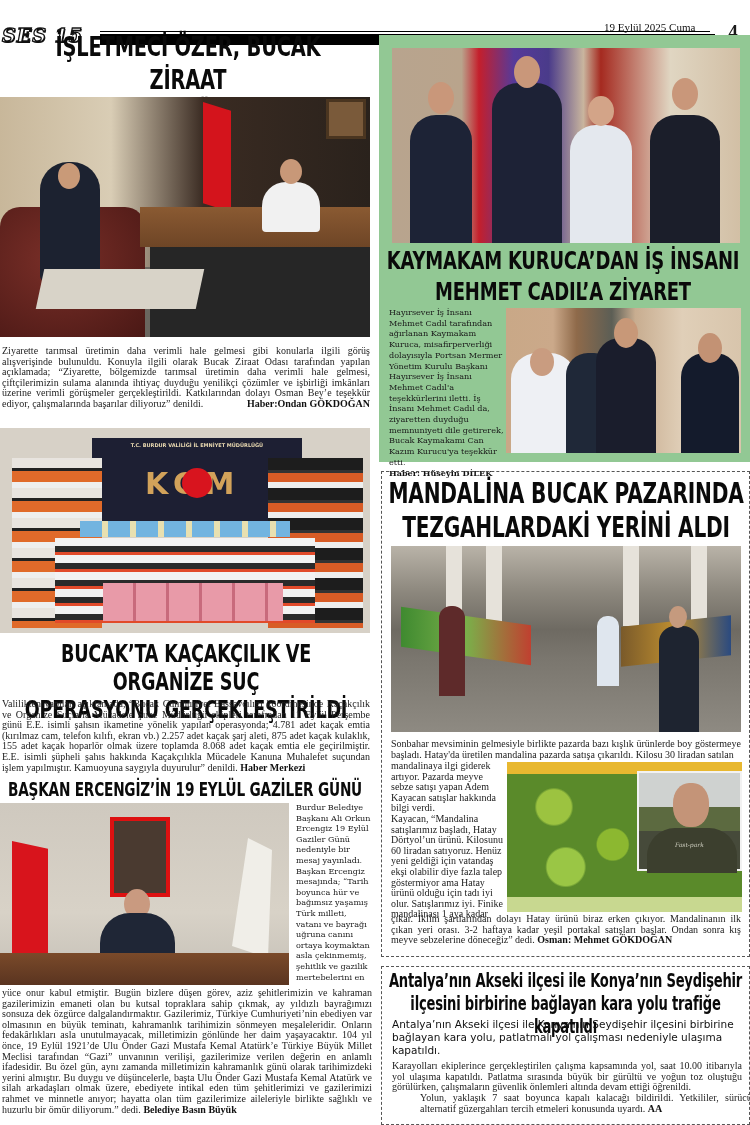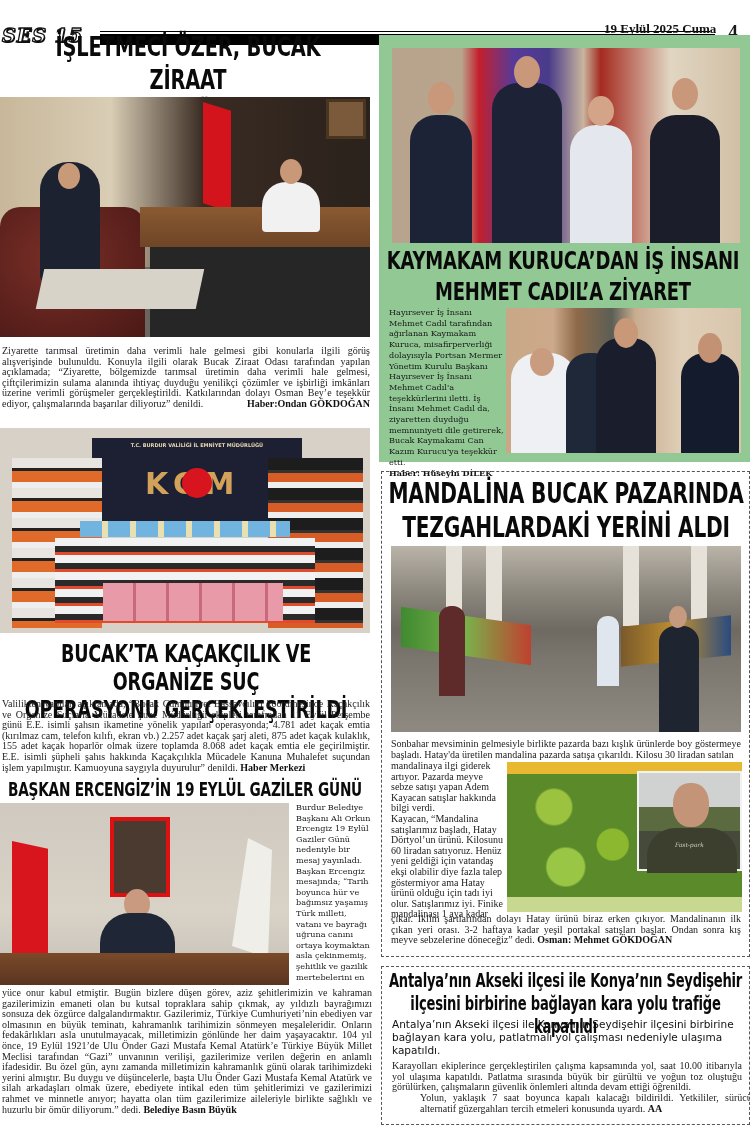--- a/index.html
+++ b/index.html
@@ -6,21 +6,21 @@
   html, body { width: 750px; height: 1125px; background: #ffffff; overflow: hidden; }
   body { position: relative; font-family: "DejaVu Serif", serif; color: #1a1a1a; }
 
   
   .masthead { position: absolute; left: 0; top: 0; width: 750px; height: 28px; margin-top: 20px; }
   .logo { position: absolute; left: 2px; top: 4px; font-family: "DejaVu Serif", serif; font-weight: bold; font-style: italic;
           font-size: 19px; letter-spacing: 1px; color: #fff;
           -webkit-text-stroke: 1.3px #111; text-shadow: 1px 1px 0 #111; }
   .mast-bar { position: absolute; left: 100px; top: 14px; width: 615px; height: 11px; background: #000; }
   .mast-line { position: absolute; left: 100px; top: 11px; width: 610px; height: 1px; background: #000; }
-  .mast-date { position: absolute; left: 604px; top: 1px; font-family: "Liberation Serif", serif; font-size: 13px; font-weight: bold; color: #111; }
+  .mast-date { position: absolute; left: 604px; top: 1px; font-family: "Liberation Serif", serif; font-size: 11px; font-weight: normal; color: #111; }
   .page-num { position: absolute; left: 718px; top: 0px; width: 30px; height: 24px; border-radius: 50%; background: #fff;
               font-family: "Liberation Serif", serif; font-weight: bold; font-size: 19px; text-align: center; line-height: 24px; }
   .page-num-tail { position: absolute; left: 745px; top: 18px; width: 5px; height: 2px; background: #000; }
 
   .headline { font-family: "DejaVu Sans", sans-serif; font-weight: bold; color: #0a0a0a; text-align: center;
               transform: scaleX(0.72); transform-origin: center top; letter-spacing: -0.3px; }
   .abs { position: absolute; }
   .body-text { font-family: Liberation Serif, serif; font-size: 10px; line-height: 10.6px; color: #222; text-align: justify; }
   .byline { font-weight: bold; color: #111; }
 

